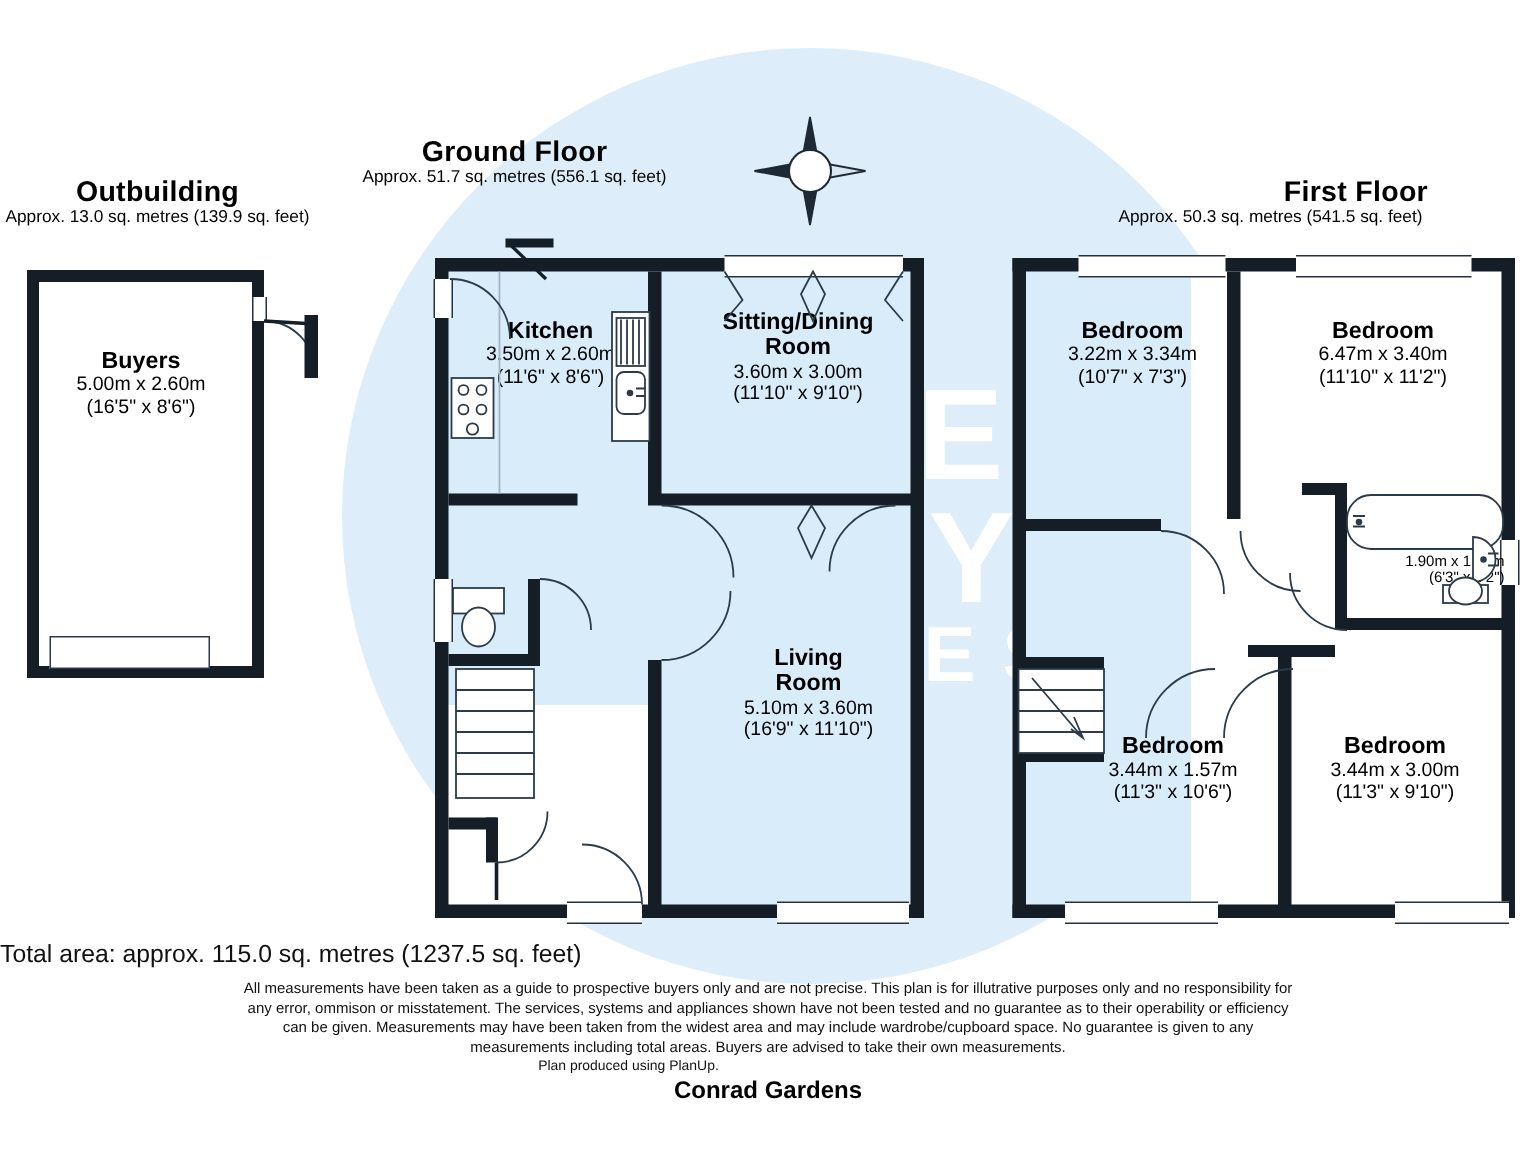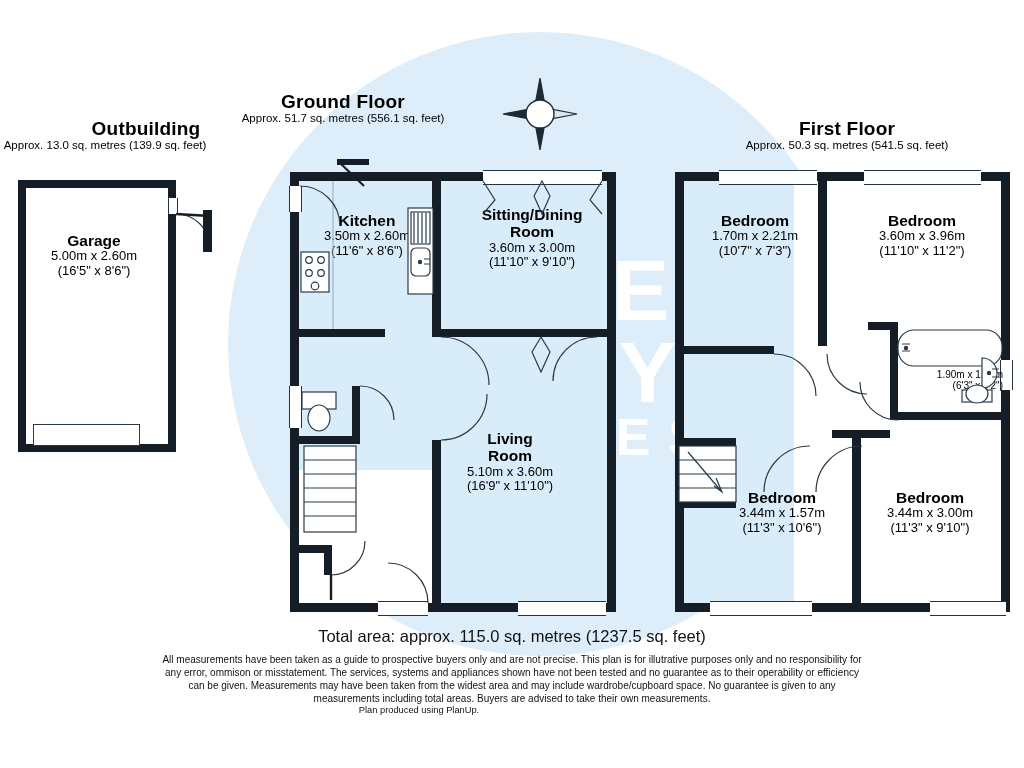--- a/index.html
+++ b/index.html
@@ -37,21 +37,21 @@
   .thin{position:absolute;border:1.2px solid #2b3b4a;background:transparent;}
   .win{position:absolute;background:#ffffff;border-top:1.4px solid #243140;
        border-bottom:1.4px solid #243140;}
   .winv{position:absolute;background:#ffffff;border-left:1.4px solid #243140;
         border-right:1.4px solid #243140;}
 
   svg.overlay{position:absolute;left:0;top:0;width:1024px;height:768px;
               pointer-events:none;}
 
   
-  .total{position:absolute;left:0;width:1024px;text-align:center;
+  .total{position:absolute;left:0;width:1024px;
          font-size:16.5px;color:#111;}
   .disc{position:absolute;left:162px;width:700px;text-align:center;
         font-size:10px;line-height:1.38;color:#111;}
   .plan-by{position:absolute;left:0;width:838px;text-align:center;
            font-size:9.3px;color:#111;}
   .addr{position:absolute;left:0;width:1024px;text-align:center;
         font-weight:bold;font-size:16px;color:#000;}
 </style>
 </head>
 <body>
@@ -59,35 +59,35 @@
 <div id="stage">
 
   <div class="bg-circle"></div>
 
   <div class="watermark">
     <div class="wm1">CARTER</div>
     <div class="wm2">REMY</div>
     <div class="wm3">ESTATES</div>
   </div>
 
-  <div class="title" style="left:12px;top:118px;width:210px;padding-left:29px;">Outbuilding</div>
+  <div class="title" style="left:0px;top:118px;width:210px;">Outbuilding</div>
   <div class="subtitle" style="left:0px;top:139px;width:210px;">Approx. 13.0 sq. metres (139.9 sq. feet)</div>
 
   <div class="room" style="left:22px;top:180px;width:152px;height:272px;"></div>
   <div class="wall" style="left:18px;top:180px;width:158px;height:8px;"></div>
   <div class="wall" style="left:18px;top:180px;width:8px;height:272px;"></div>
   <div class="wall" style="left:168px;top:180px;width:8px;height:272px;"></div>
   <div class="wall" style="left:18px;top:444px;width:158px;height:8px;"></div>
 
   <div class="thin" style="left:33px;top:424px;width:105px;height:20px;background:#fff;"></div>
 
   <div class="winv" style="left:168px;top:198px;width:8px;height:16px;"></div>
 
   <div class="roomlabel" style="left:14px;top:232px;width:160px;">
-    <span class="rname">Garage</span>
+    <span class="rname">Buyers</span>
     <span class="rdim">5.00m x 2.60m</span>
     <span class="rdim">(16'5" x 8'6")</span>
   </div>
 
   <div class="title" style="left:238px;top:91px;width:210px;">Ground Floor</div>
   <div class="subtitle" style="left:238px;top:112px;width:210px;">Approx. 51.7 sq. metres (556.1 sq. feet)</div>
 
   <div class="roomblue" style="left:294px;top:176px;width:318px;height:432px;"></div>
   <div class="room" style="left:294px;top:470px;width:140px;height:138px;"></div>
 
@@ -120,28 +120,28 @@
     <span class="rdim">(11'6" x 8'6")</span>
   </div>
 
   <div class="roomlabel" style="left:452px;top:206px;width:160px;">
     <span class="rname">Sitting/Dining</span>
     <span class="rname">Room</span>
     <span class="rdim">3.60m x 3.00m</span>
     <span class="rdim">(11'10" x 9'10")</span>
   </div>
 
-  <div class="roomlabel" style="left:431px;top:430px;width:158px;">
+  <div class="roomlabel" style="left:460px;top:430px;width:158px;">
     <span class="rname">Living</span>
     <span class="rname">Room</span>
     <span class="rdim">5.10m x 3.60m</span>
     <span class="rdim">(16'9" x 11'10")</span>
   </div>
 
-  <div class="title" style="left:742px;top:118px;width:210px;">First Floor</div>
+  <div class="title" style="left:742px;top:118px;width:210px;text-align:right;">First Floor</div>
   <div class="subtitle" style="left:742px;top:139px;width:210px;">Approx. 50.3 sq. metres (541.5 sq. feet)</div>
 
   <div class="room" style="left:679px;top:180px;width:327px;height:428px;"></div>
   <div class="roomblue" style="left:679px;top:180px;width:115px;height:428px;"></div>
 
   <div class="wall" style="left:675px;top:172px;width:335px;height:9px;"></div>
   <div class="wall" style="left:675px;top:172px;width:9px;height:440px;"></div>
   <div class="wall" style="left:1001px;top:172px;width:9px;height:440px;"></div>
   <div class="wall" style="left:675px;top:603px;width:335px;height:9px;"></div>
 
@@ -158,27 +158,27 @@
   <div class="wall" style="left:684px;top:500px;width:52px;height:8px;"></div>
 
   <div class="win" style="left:719px;top:170px;width:98px;height:13px;"></div>
   <div class="win" style="left:864px;top:170px;width:117px;height:13px;"></div>
   <div class="win" style="left:710px;top:601px;width:102px;height:13px;"></div>
   <div class="win" style="left:930px;top:601px;width:76px;height:13px;"></div>
   <div class="winv" style="left:1000px;top:360px;width:11px;height:30px;"></div>
 
   <div class="roomlabel" style="left:690px;top:212px;width:130px;">
     <span class="rname">Bedroom</span>
-    <span class="rdim">1.70m x 2.21m</span>
+    <span class="rdim">3.22m x 3.34m</span>
     <span class="rdim">(10'7" x 7'3")</span>
   </div>
 
   <div class="roomlabel" style="left:848px;top:212px;width:148px;">
     <span class="rname">Bedroom</span>
-    <span class="rdim">3.60m x 3.96m</span>
+    <span class="rdim">6.47m x 3.40m</span>
     <span class="rdim">(11'10" x 11'2")</span>
   </div>
 
   <div class="roomlabel small" style="left:903px;top:355px;width:100px;">
     <span class="rname">Bathroom</span>
     <span class="rdim">1.90m x 1.27m</span>
     <span class="rdim">(6'3" x 4'2")</span>
   </div>
 
   <div class="roomlabel" style="left:718px;top:489px;width:128px;">
@@ -292,14 +292,15 @@
   </svg>
 
   <div class="total" style="top:627px;">Total area: approx. 115.0 sq. metres (1237.5 sq. feet)</div>
 
   <div class="disc" style="top:653px;">All measurements have been taken as a guide to prospective buyers only and are not precise. This plan is for illutrative purposes only and no responsibility for</div>
   <div class="disc" style="top:666px;">any error, ommison or misstatement. The services, systems and appliances shown have not been tested and no guarantee as to their operability or efficiency</div>
   <div class="disc" style="top:679px;">can be given. Measurements may have been taken from the widest area and may include wardrobe/cupboard space. No guarantee is given to any</div>
   <div class="disc" style="top:692px;">measurements including total areas. Buyers are advised to take their own measurements.</div>
   <div class="plan-by" style="top:705px;">Plan produced using PlanUp.</div>
 
+  <div class="addr" style="top:719px;">Conrad Gardens</div>
 
 </div>
 
 </body></html>

